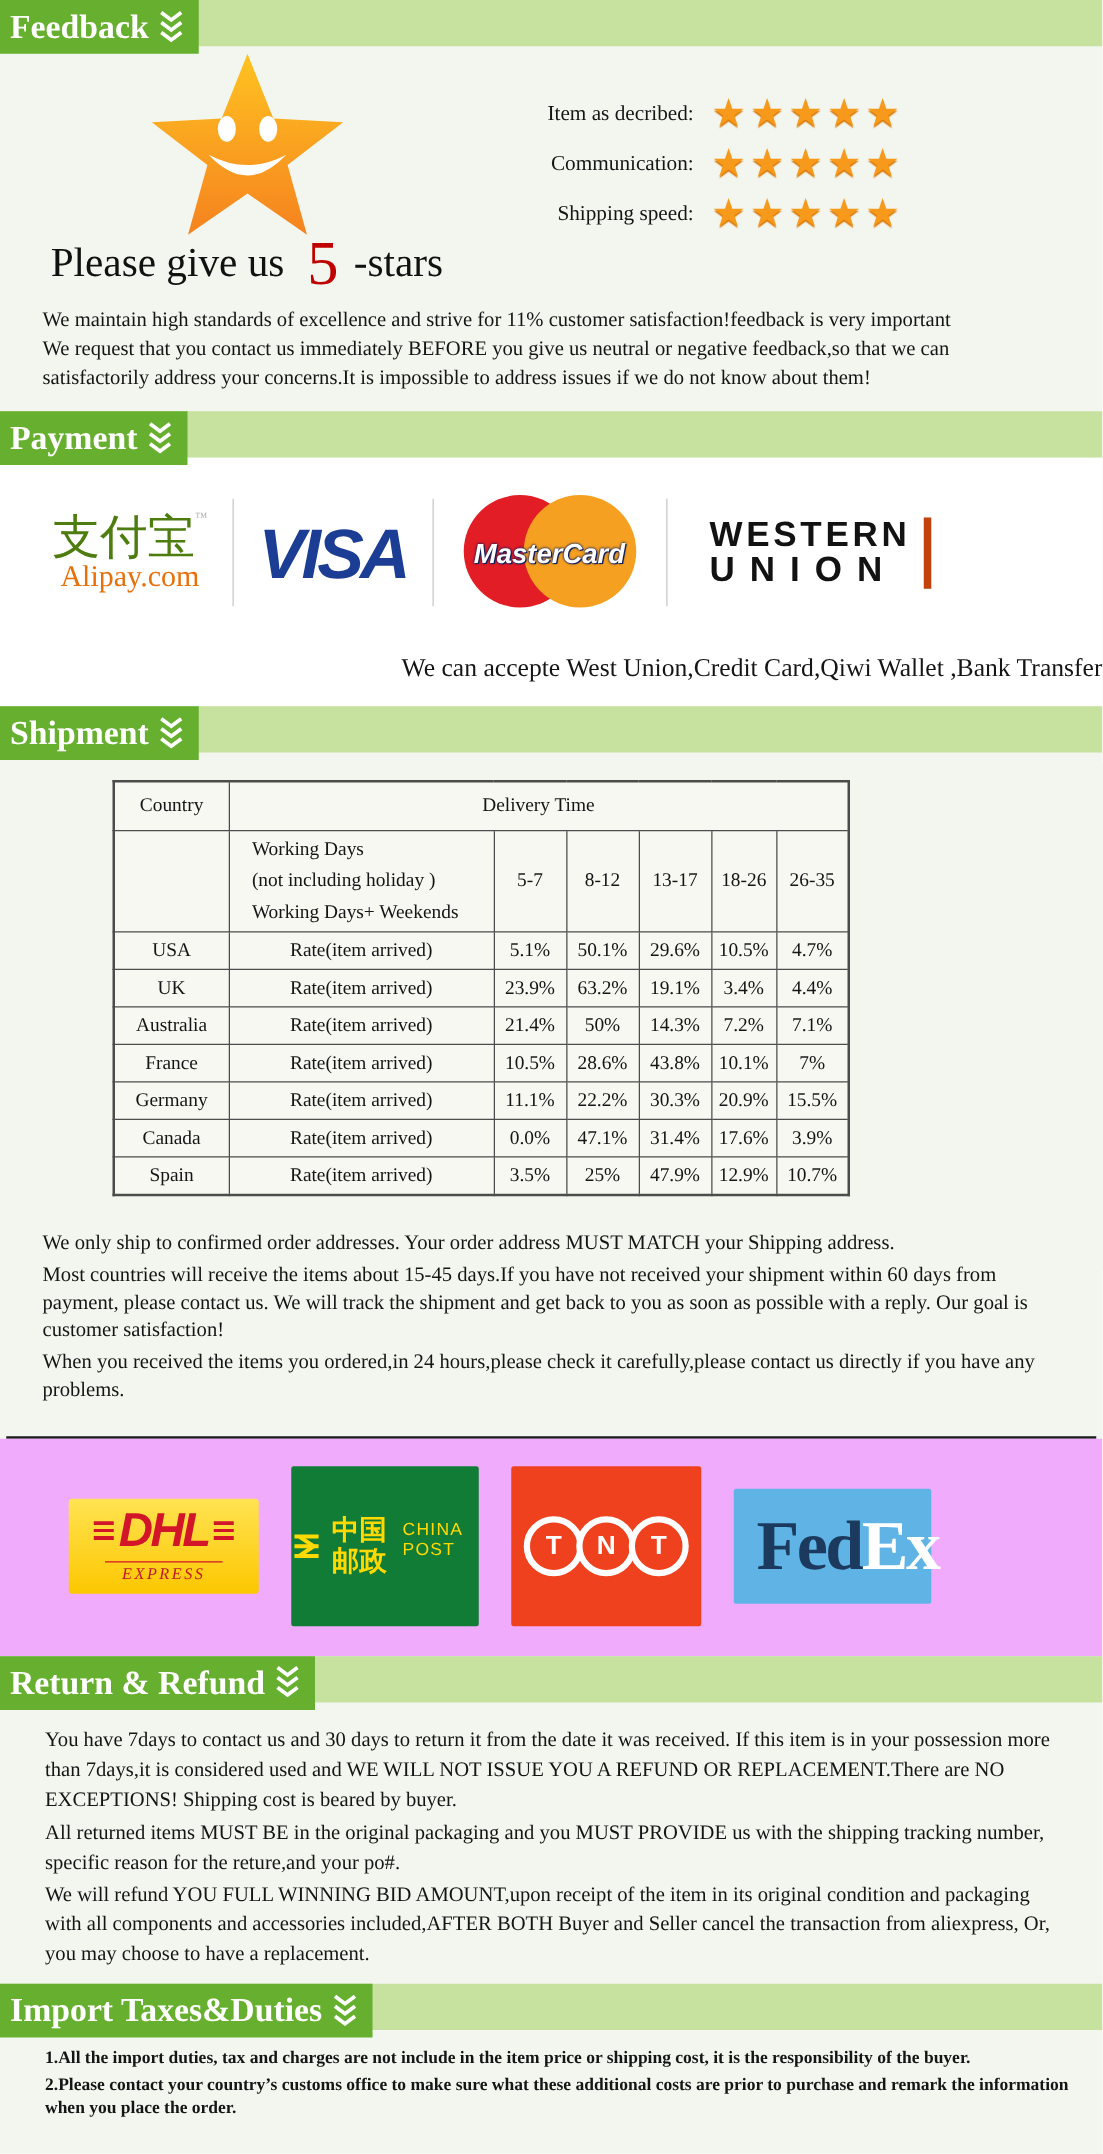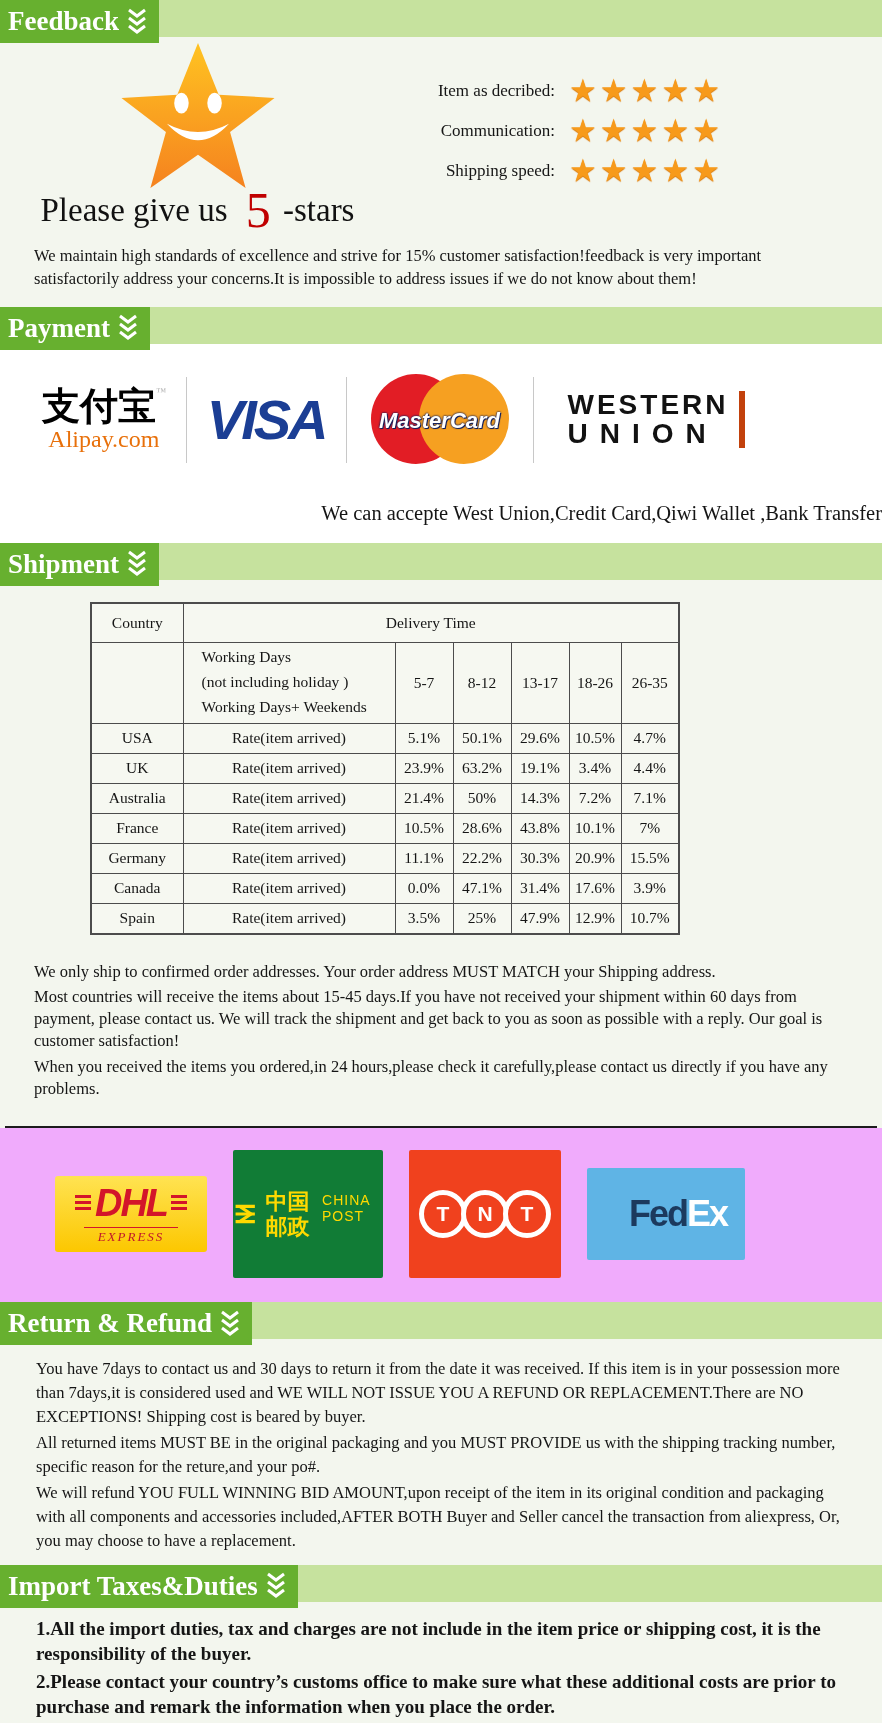--- a/index.html
+++ b/index.html
@@ -22,21 +22,21 @@
   .rating-label{font-size:17px;margin-right:14px;}
   .stars{display:flex;gap:3px;width:178px;}
   .star{font-size:31px;line-height:1;color:#f79a1b;text-shadow:0 1px 1px #d97706;}
   .fb-paragraph{padding:10px 34px 16px 34px;font-size:16.5px;line-height:1.38;}
   .pline{white-space:nowrap;}
 
   
   .pay-body{background:#fff;display:flex;align-items:center;padding:20px 0 10px 42px;min-height:112px;}
   .vsep{width:1px;height:86px;background:#c8c8c8;margin:0 20px;}
   .ali{display:flex;flex-direction:column;align-items:center;line-height:1.05;}
-  .ali-cn{font-size:38px;font-weight:bold;color:#000000;font-family:"DejaVu Sans",sans-serif;}
+  .ali-cn{font-size:38px;font-weight:normal;color:#4d7c0f;font-family:"DejaVu Sans",sans-serif;}
   .ali-tm{font-size:10px;color:#b0b0b0;vertical-align:top;}
   .ali-dom{font-size:24px;color:#e8700a;}
   .visa{font-size:56px;font-weight:bold;font-style:italic;color:#1b3e94;
         font-family:"Liberation Sans",sans-serif;letter-spacing:-3px;}
   .mc{position:relative;width:146px;height:96px;flex:0 0 auto;}
   .mc .c1{position:absolute;left:4px;top:2px;width:90px;height:90px;border-radius:50%;background:#e21d25;}
   .mc .c2{position:absolute;left:52px;top:2px;width:90px;height:90px;border-radius:50%;background:#f6a021;}
   .mc-text{position:absolute;top:36px;left:0;width:100%;text-align:center;color:#fff;
            font-style:italic;font-weight:bold;font-size:22px;font-family:"Liberation Sans",sans-serif;
            text-shadow:0 0 2px #14215c,0 0 2px #14215c,1px 1px 0 #14215c;}
@@ -69,29 +69,29 @@
   .dhl-sub{color:#c1182b;font-style:italic;font-size:13px;letter-spacing:2px;border-top:1px solid #d3152a;
            margin-top:5px;padding:1px 14px 0 14px;font-family:Liberation Serif, serif;}
   .cpost-box{width:150px;height:128px;background:#117c36;display:flex;align-items:center;justify-content:center;gap:8px;border-radius:2px;}
   .cpost-text{display:flex;flex-direction:row;line-height:1.15;}
   .cpost-cn{color:#ffd900;font-size:22px;font-weight:bold;font-family:"DejaVu Sans",sans-serif;}
   .cpost-en{color:#ffd900;font-size:14px;font-family:"Liberation Sans",sans-serif;letter-spacing:1px;margin-top:3px;}
   .tnt-box{width:152px;height:128px;background:#f0411e;display:flex;align-items:center;justify-content:center;border-radius:2px;}
   .ring{width:38px;height:38px;border:5px solid #fff;border-radius:50%;display:flex;align-items:center;justify-content:center;
         color:#fff;font-weight:bold;font-size:21px;font-family:"Liberation Sans",sans-serif;margin:0 -3px;background:#f0411e;z-index:1;}
   .fedex-box{width:158px;height:92px;background:#5fb4e5;display:flex;align-items:center;justify-content:center;border-radius:2px;}
-  .fedex-word{font-family:Liberation Sans, sans-serif;font-weight:bold;font-size:36px;letter-spacing:-2px;line-height:1;margin-left:24px;}
+  .fedex-word{font-family:Liberation Serif, serif;font-weight:bold;font-size:56px;letter-spacing:-2px;line-height:1;margin-left:24px;}
   .fed{color:#1c3a5e;}
   .ex{color:#ffffff;}
 
   
   .return-paragraphs{padding:18px 26px 10px 36px;font-size:16.5px;line-height:1.45;}
   .ret-p{margin:0 0 2px 0;}
   .tax-list{padding:14px 26px 14px 36px;}
-  .tax-p{margin:0 0 3px 0;font-weight:bold;font-size:19px;line-height:1.32;}
+  .tax-p{margin:0 0 3px 0;font-weight:bold;font-size:14px;line-height:1.32;}
 </style>
 </head>
 <body>
 
 <div class="page">
 
   <div>
     <div class="sec-header">
       <div class="sec-tab">
         <span>Feedback</span>
@@ -149,21 +149,22 @@
               <span class="star">★</span>
               <span class="star">★</span>
               <span class="star">★</span>
               <span class="star">★</span>
               <span class="star">★</span>
             </span>
           </div>
         </div>
     </div>
     <div class="fb-paragraph">
-        <div class="pline">We maintain high standards of excellence and strive for 15% customer satisfaction!feedback is very important</div>
+        <div class="pline">We maintain high standards of excellence and strive for 11% customer satisfaction!feedback is very important</div>
+        <div class="pline">We request that you contact us immediately BEFORE you give us neutral or negative feedback,so that we can</div>
         <div class="pline">satisfactorily address your concerns.It is impossible to address issues if we do not know about them!</div>
       </div>
   </div>
 
   <div>
     <div class="sec-header">
       <div class="sec-tab">
         <span>Payment</span>
         <svg class="chev" width="24" height="30" viewBox="0 0 24 30">
           <path d="M4 3 L12 9 L20 3" fill="none" stroke="#fff" stroke-width="3"></path>

